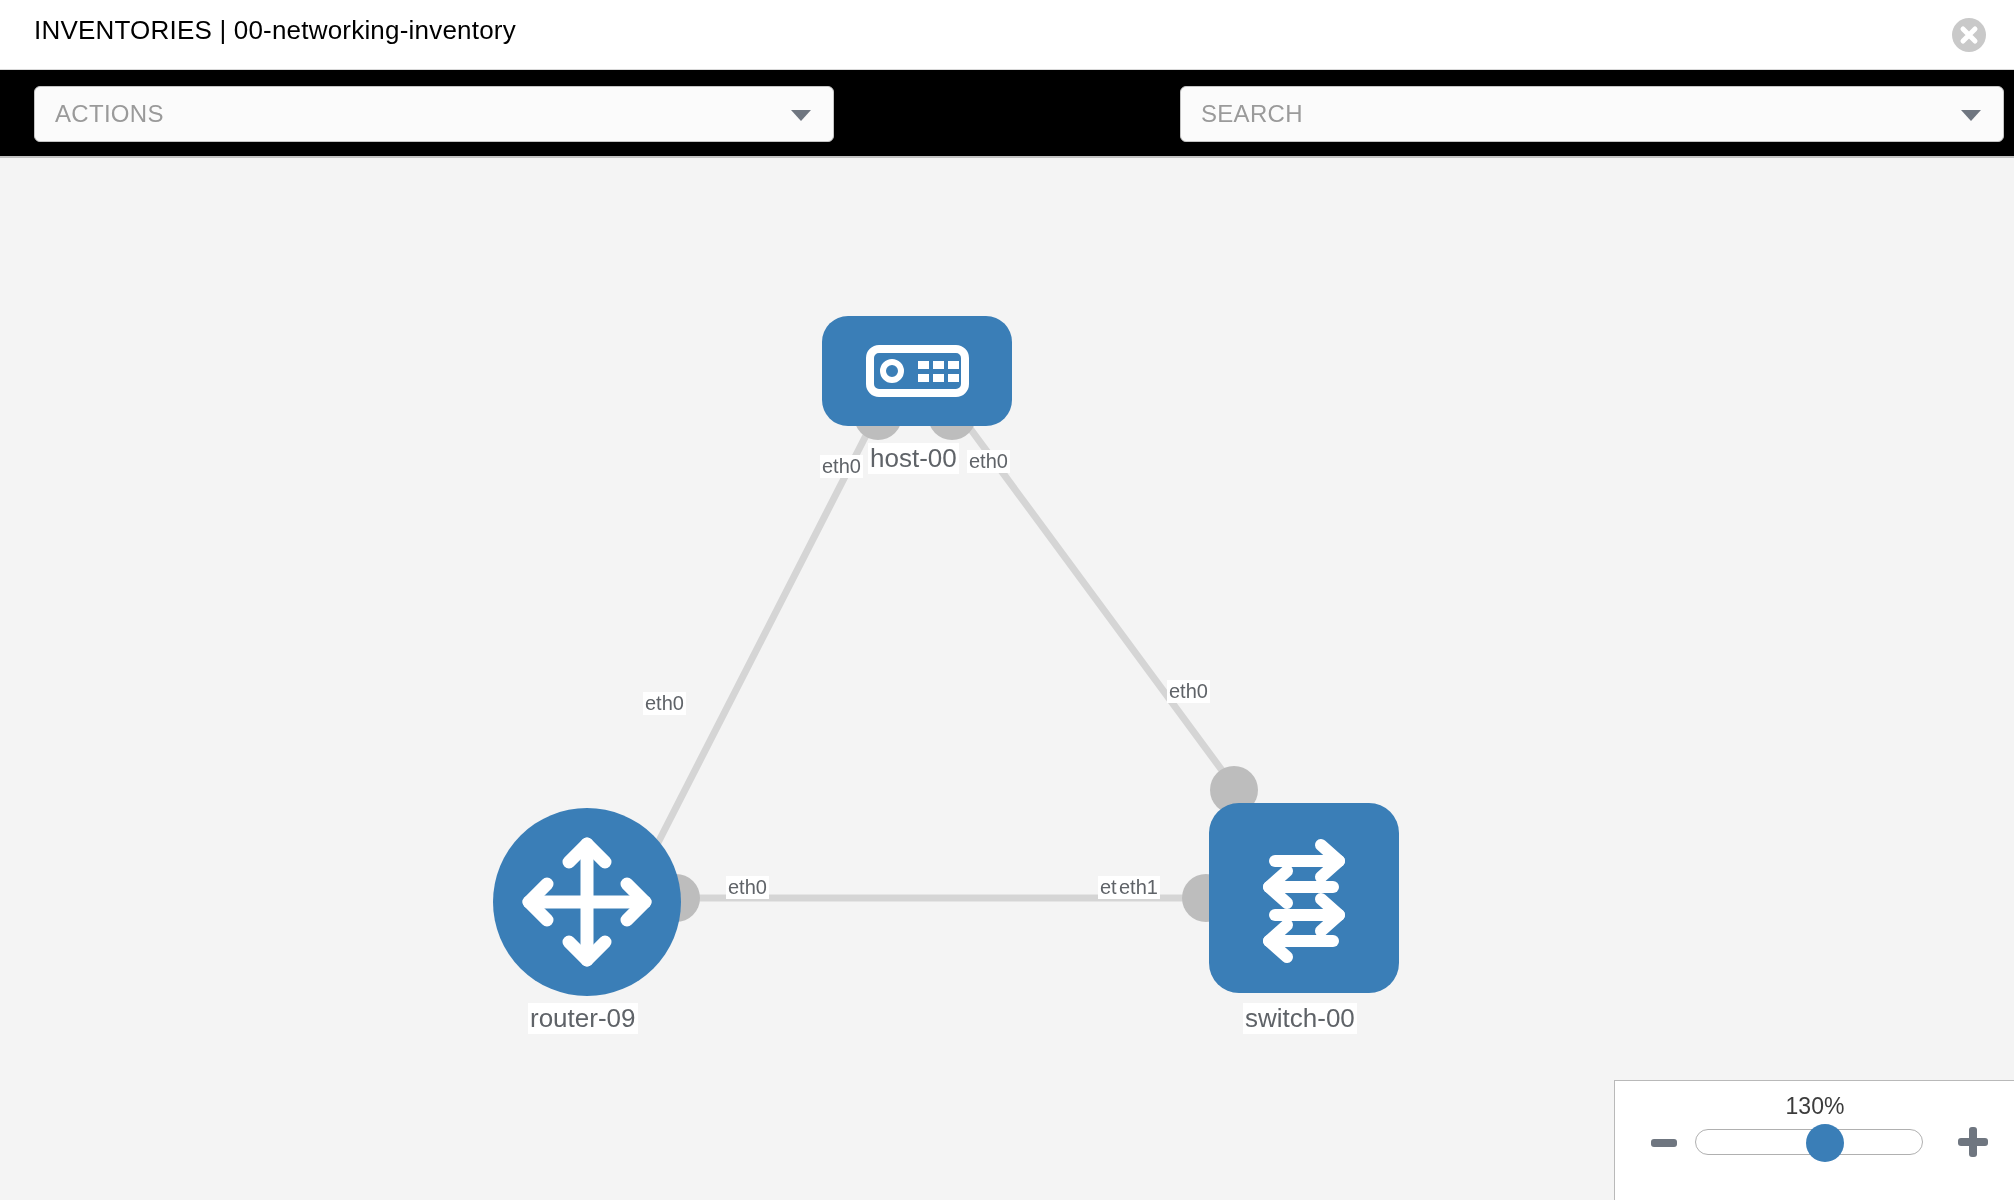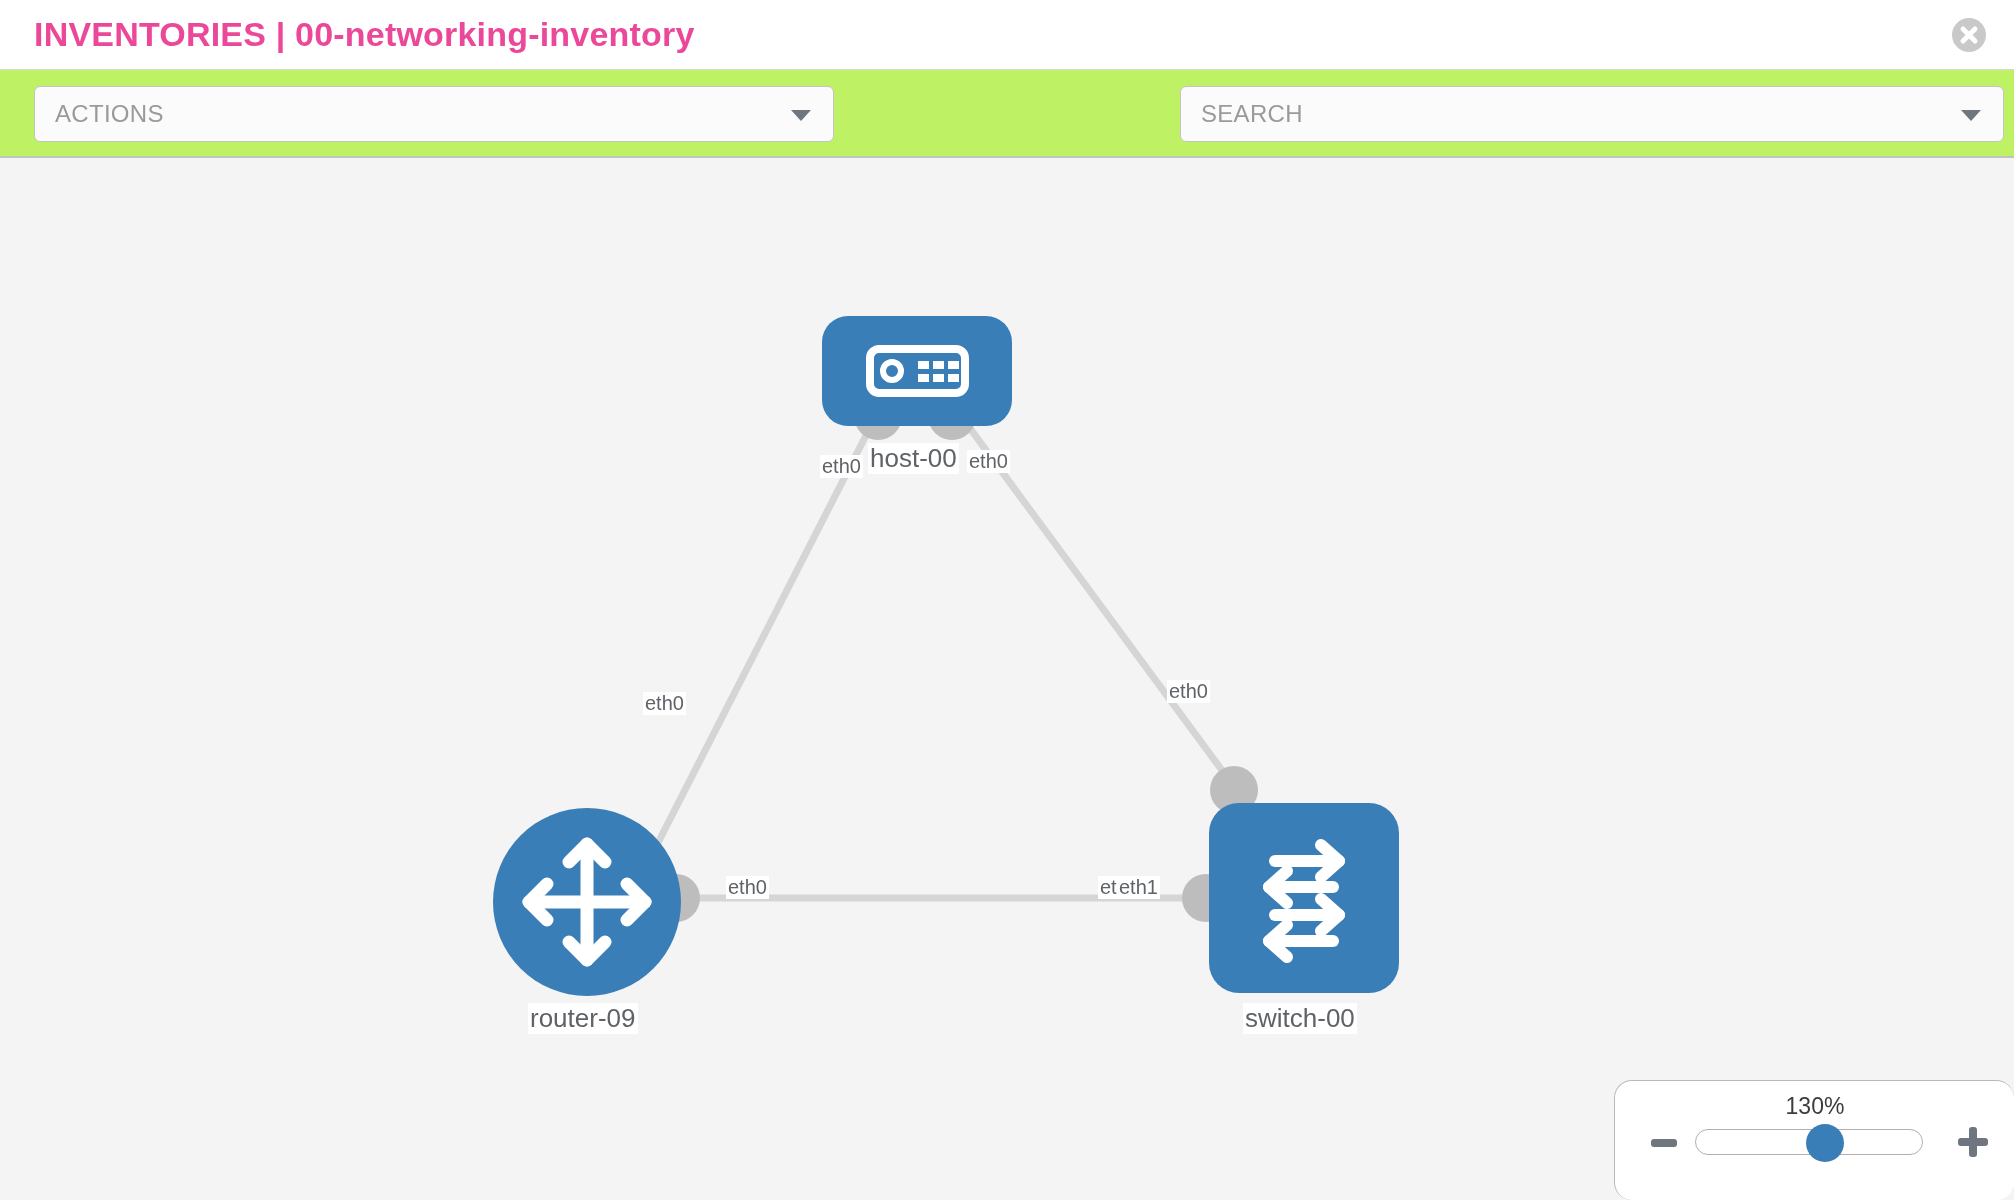--- a/index.html
+++ b/index.html
@@ -13,34 +13,34 @@
 
   
   #header{
     position:absolute;left:0;top:0;width:2014px;height:70px;
     background:#ffffff;
     border-bottom:1px solid #d8d8d8;
     box-sizing:border-box;
   }
   #page-title{
     position:absolute;left:34px;top:15px;
-    font-size:34px;font-weight:bold;color:#ec4899;
+    font-size:26px;font-weight:normal;color:#000000;
     letter-spacing:.2px;white-space:nowrap;
   }
   #close-btn{
     position:absolute;right:28px;top:18px;
     width:34px;height:34px;border-radius:50%;
     background:#c9c9c9;cursor:pointer;
   }
   #close-btn svg{display:block;}
 
   
   #toolbar{
     position:absolute;left:0;top:70px;width:2014px;height:88px;
-    background:#bef264;
+    background:#000000;
     border-bottom:2px solid #c2c2c2;
     box-sizing:border-box;
   }
   .field{
     position:absolute;top:16px;height:56px;
     background:#fbfbfb;
     border:1px solid #c4c4c4;
     border-radius:6px;
     box-sizing:border-box;
   }
@@ -105,21 +105,20 @@
   .node-icon{position:absolute;left:0;top:0;}
 
   
   #zoom-panel{
     position:absolute;right:0;bottom:0;
     width:400px;height:120px;
     background:#ffffff;
     border-top:1px solid #b9b9b9;
     border-left:1px solid #b9b9b9;
     box-sizing:border-box;
-    border-radius:18px;
   }
   #zoom-value{
     position:absolute;top:12px;left:0;width:400px;
     text-align:center;font-size:23px;color:#3c3c3c;
   }
   #zoom-minus{
     position:absolute;left:36px;top:58px;
     width:26px;height:8px;border-radius:3px;background:#6f7680;
     cursor:pointer;
   }

